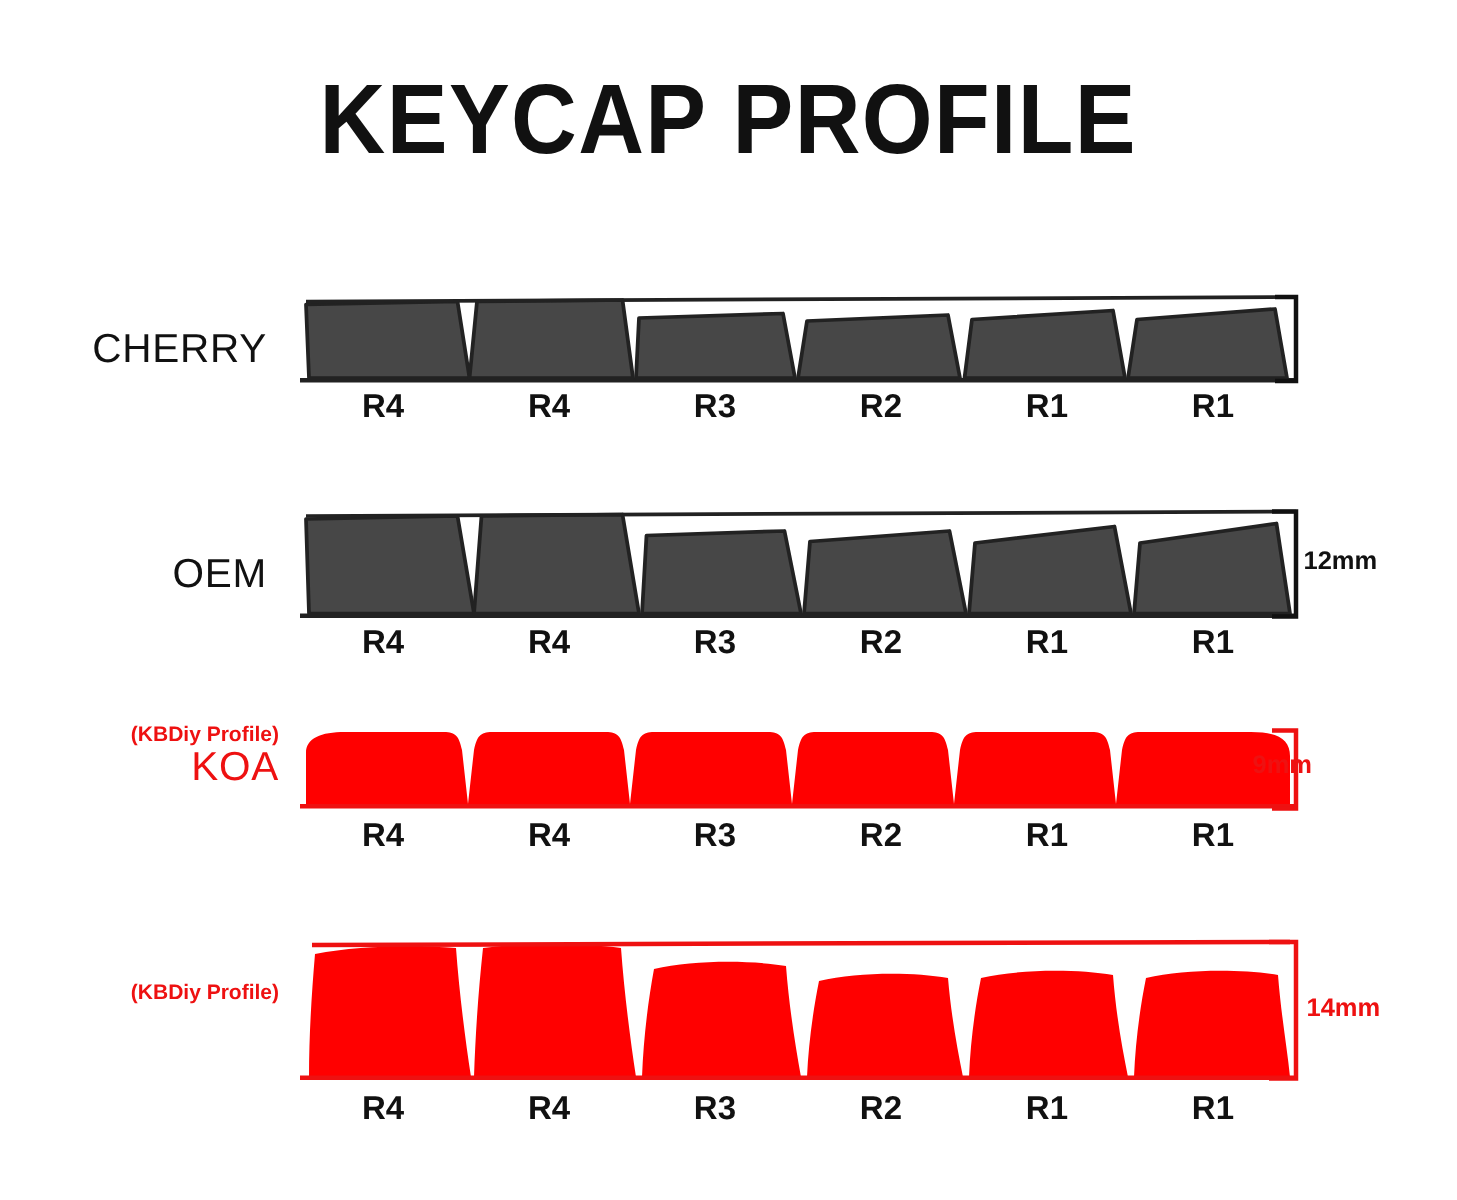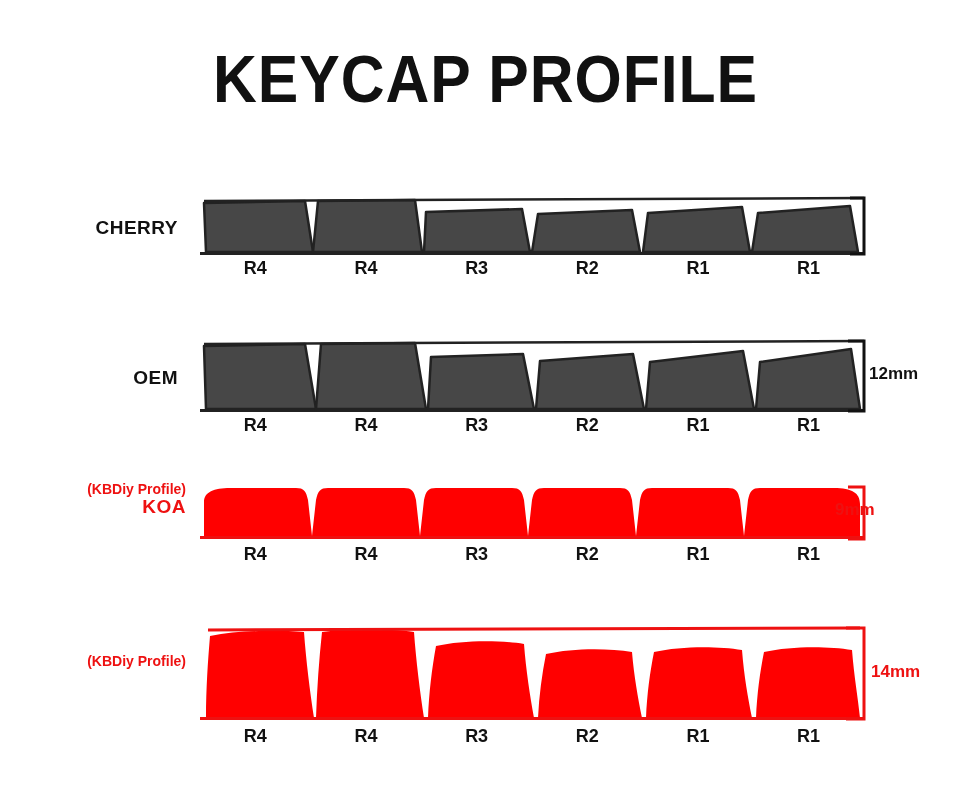--- a/index.html
+++ b/index.html
@@ -48,41 +48,41 @@
     font-weight: bold;
     line-height: 1.05;
   }
   .row-label .sub {
     display: block;
     font-size: 14px;
     font-weight: bold;
   }
   .row-label .main {
     display: block;
-    font-size: 19px;
-    font-weight: bold;
+    font-size: 27px;
+    font-weight: normal;
     letter-spacing: 0.5px;
   }
   .label-dark .main { color: #111111; }
   .label-red .sub,
   .label-red .main { color: #ee1111; }
 
   .profile-svg {
     position: absolute;
     display: block;
   }
 
   .rkeys {
     position: absolute;
     display: flex;
   }
   .rkey {
     font-family: "Liberation Sans", sans-serif;
     font-weight: bold;
-    font-size: 18px;
+    font-size: 22px;
     color: #111111;
     text-align: center;
   }
 
   .dim-label {
     position: absolute;
     font-family: "Liberation Sans", sans-serif;
     font-weight: bold;
     font-size: 17px;
     white-space: nowrap;

